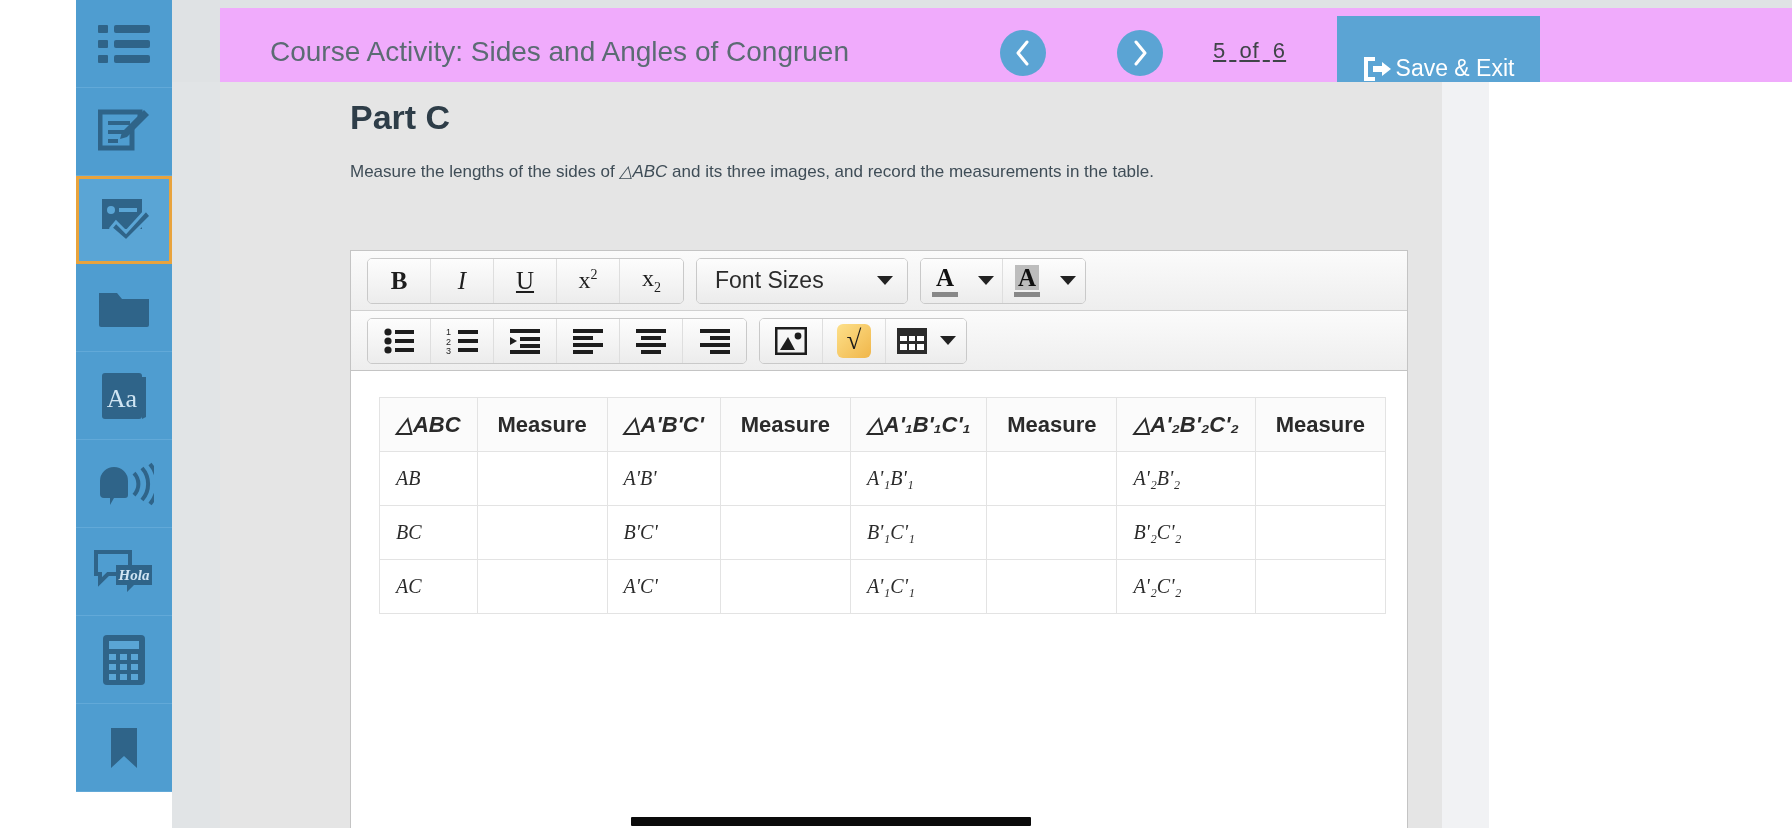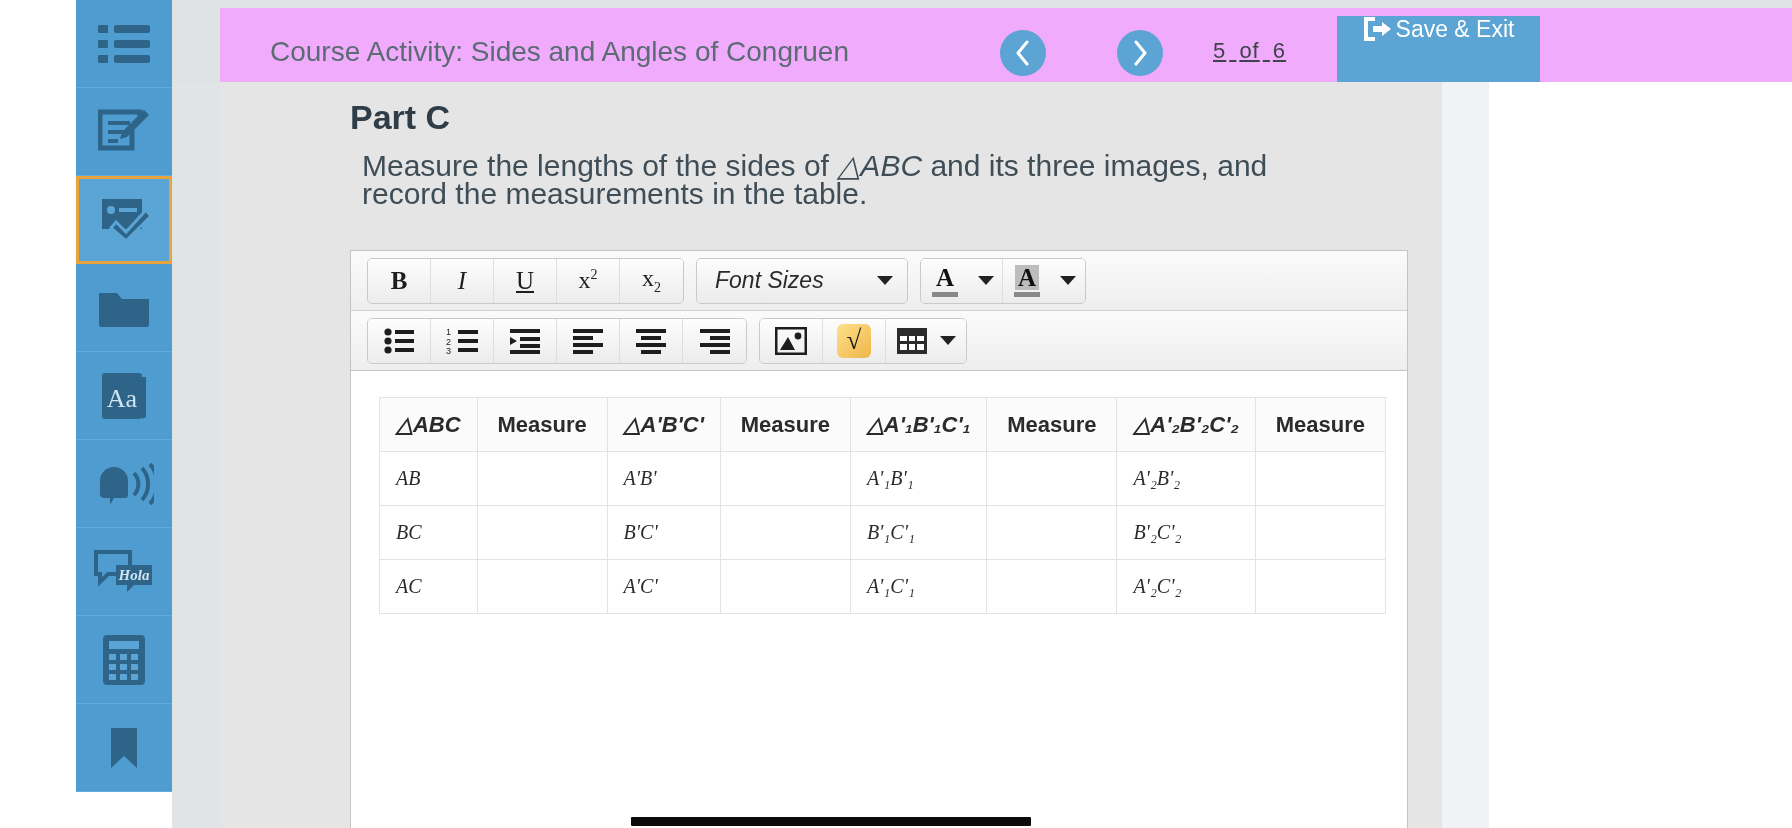--- a/index.html
+++ b/index.html
@@ -63,21 +63,21 @@
   .chev { width: 16px; height: 26px; }
   #page-indicator {
     position: absolute; left: 990px; top: 30px;
     font-size: 22px; color: #3f4448; letter-spacing: 1px; text-decoration: underline;
   }
   #page-indicator span { margin: 0 3px; }
   #save-exit {
     position: absolute; left: 1117px; top: 8px;
     width: 203px; height: 66px;
     background: #5ba4d4;
-    display: flex; align-items: flex-start; justify-content: center; gap: 5px;
+    display: flex; align-items: flex-end; justify-content: center; gap: 5px;
     cursor: pointer;
   }
   #save-exit .label { color: #fff; font-size: 23px; }
 
   
   #content {
     position: absolute; left: 172px; top: 82px; width: 1620px; height: 746px;
     background: #ffffff;
   }
   #content-gutter-l {
@@ -95,22 +95,22 @@
   #page-white-right-inner {
     position: absolute; left: 0; top: 0; width: 47px; height: 746px;
     background: #f1f2f4;
   }
 
   h1#part-heading {
     position: absolute; left: 130px; top: 16px;
     font-size: 34px; font-weight: bold; color: #2e3d48;
   }
   #instruction {
-    position: absolute; left: 142px; top: 70px; width: 990px;
-    font-size: 30px; color: #3f4d57; line-height: 28px;
+    position: absolute; left: 130px; top: 70px; width: 990px;
+    font-size: 17px; color: #3f4d57; line-height: 40px;
   }
   #instruction i { font-style: italic; }
 
   
   #editor {
     position: absolute; left: 130px; top: 168px;
     width: 1058px; height: 580px;
     background: #fff;
     border: 1px solid #c4c4c4;
     border-bottom: none;
@@ -144,21 +144,20 @@
   .tb-btn.und  { text-decoration: underline; font-family: "Liberation Serif", serif;}
   .sup-wrap { font-family: "Liberation Serif", serif; font-size: 24px; }
   .sup-wrap sup, .sup-wrap sub { font-size: 14px; }
   .tb-select {
     width: 210px; height: 46px;
     display: flex; align-items: center; justify-content: space-between;
     padding: 0 14px 0 18px;
     font-size: 23px; color: #2b2b2b;
     cursor: pointer;
     background: linear-gradient(to bottom,#fdfdfd,#ebebeb);
-    font-style: italic;
   }
   .caret {
     width: 0; height: 0;
     border-left: 8px solid transparent; border-right: 8px solid transparent;
     border-top: 9px solid #222;
   }
   .color-btn {
     width: 48px; height: 44px;
     display: flex; flex-direction: column; align-items: center; justify-content: center;
     cursor: pointer;

